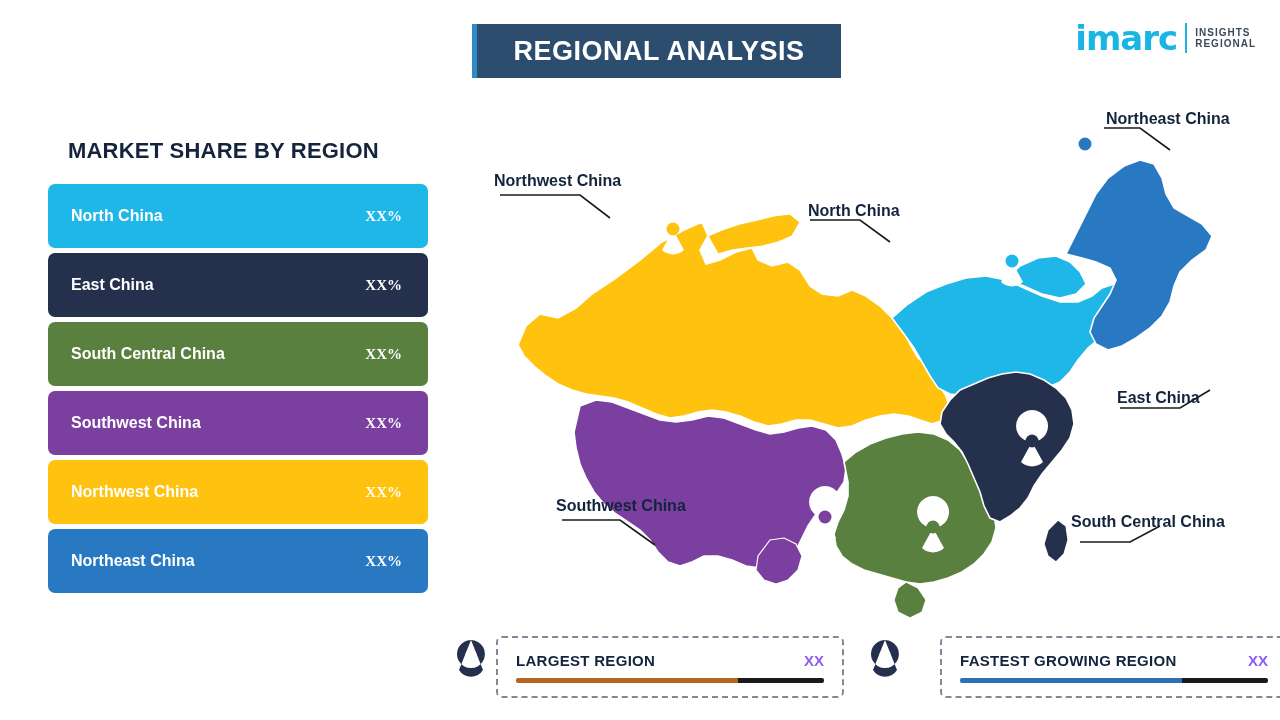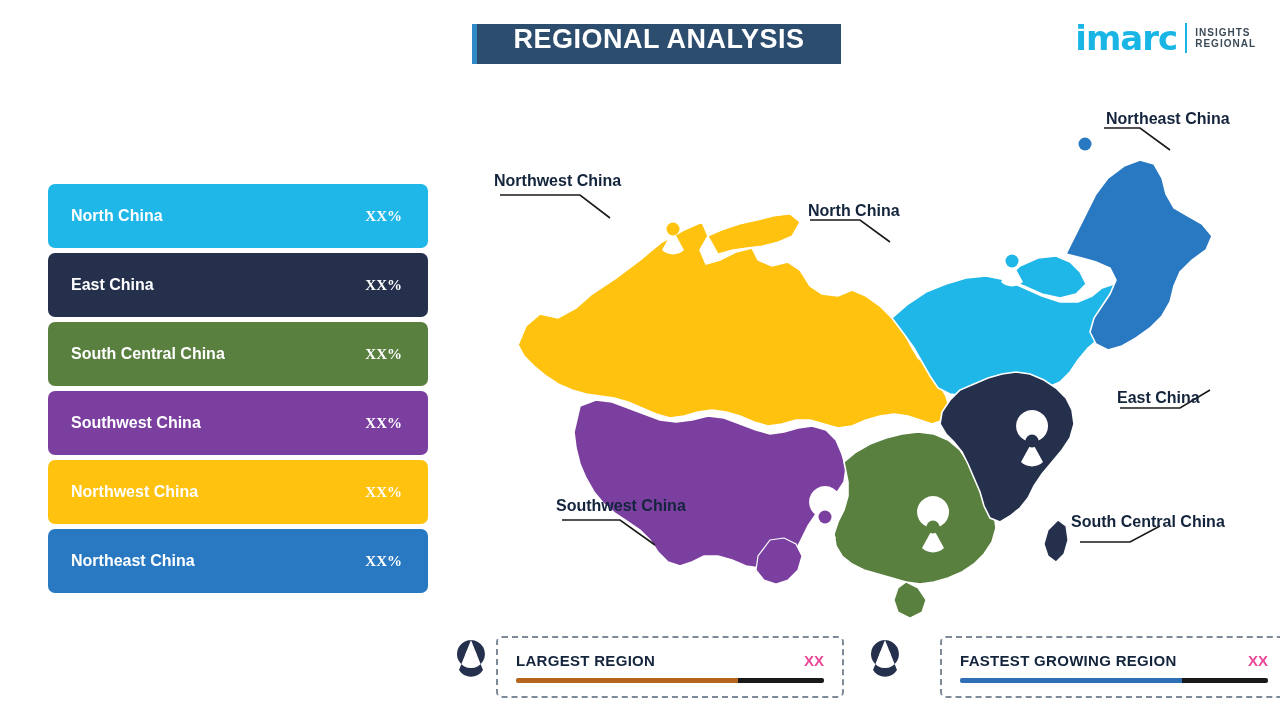--- a/index.html
+++ b/index.html
@@ -7,22 +7,22 @@
     width:1280px;height:720px;
     background:#ffffff;
     font-family:"Liberation Sans", sans-serif;
     overflow:hidden;
     position:relative;
   }
   #page{position:absolute;inset:0;background:#fff;}
 
   
   .title-banner{
-    position:absolute;left:472px;top:24px;width:364px;height:40px;
-    background:#2c4d6e;display:flex;align-items:flex-start;justify-content:center;
+    position:absolute;left:472px;top:24px;width:364px;height:54px;
+    background:#2c4d6e;display:flex;align-items:center;justify-content:center;
     border-left:5px solid #2f89c7;
   }
   .title-banner .txt{
     color:#ffffff;font-size:27px;font-weight:bold;letter-spacing:.5px;
   }
 
   
   .logo{position:absolute;right:24px;top:18px;display:flex;align-items:center;margin-left:36px;}
   .logo .imarc{
     font-size:34px;font-weight:bold;color:#19b6e5;letter-spacing:-1px;
@@ -56,21 +56,21 @@
   }
 
   
   .foot{
     position:absolute;height:62px;border:2px dashed #7e8a97;border-radius:6px;
     background:#fff;box-sizing:border-box;display:flex;flex-direction:column;
     justify-content:center;padding:0 18px;
   }
   .foot .row{display:flex;align-items:center;justify-content:space-between;}
   .foot .name{font-size:15px;font-weight:bold;color:#13243c;letter-spacing:.3px;}
-  .foot .vv{font-size:15px;font-weight:bold;color:#ec4899;}
+  .foot .vv{font-size:15px;font-weight:bold;color:#8b5cf6;}
   .foot .track{height:5px;margin-top:9px;display:flex;border-radius:2px;overflow:hidden;}
   .foot .track .a{flex:0 0 72%;}
   .foot .track .b{flex:1;background:#1a1a1a;}
 
   .pin-foot{position:absolute;}
 </style>
 </head>
 <body>
 
 <div id="page">
@@ -81,20 +81,21 @@
 
   <div class="logo">
     <span class="imarc">imarc</span>
     <span class="bar"></span>
     <span class="sub">
       <span>INSIGHTS</span>
       <span>REGIONAL</span>
     </span>
   </div>
 
+  <div class="left-head">MARKET SHARE BY REGION</div>
 
   <div class="bars" id="bars">
       <div class="bar-row" style="background: rgb(31, 182, 232);">
         <span class="lbl">North China</span>
         <span class="val">XX%</span>
       </div>
       <div class="bar-row" style="background: rgb(37, 48, 77);">
         <span class="lbl">East China</span>
         <span class="val">XX%</span>
       </div>

